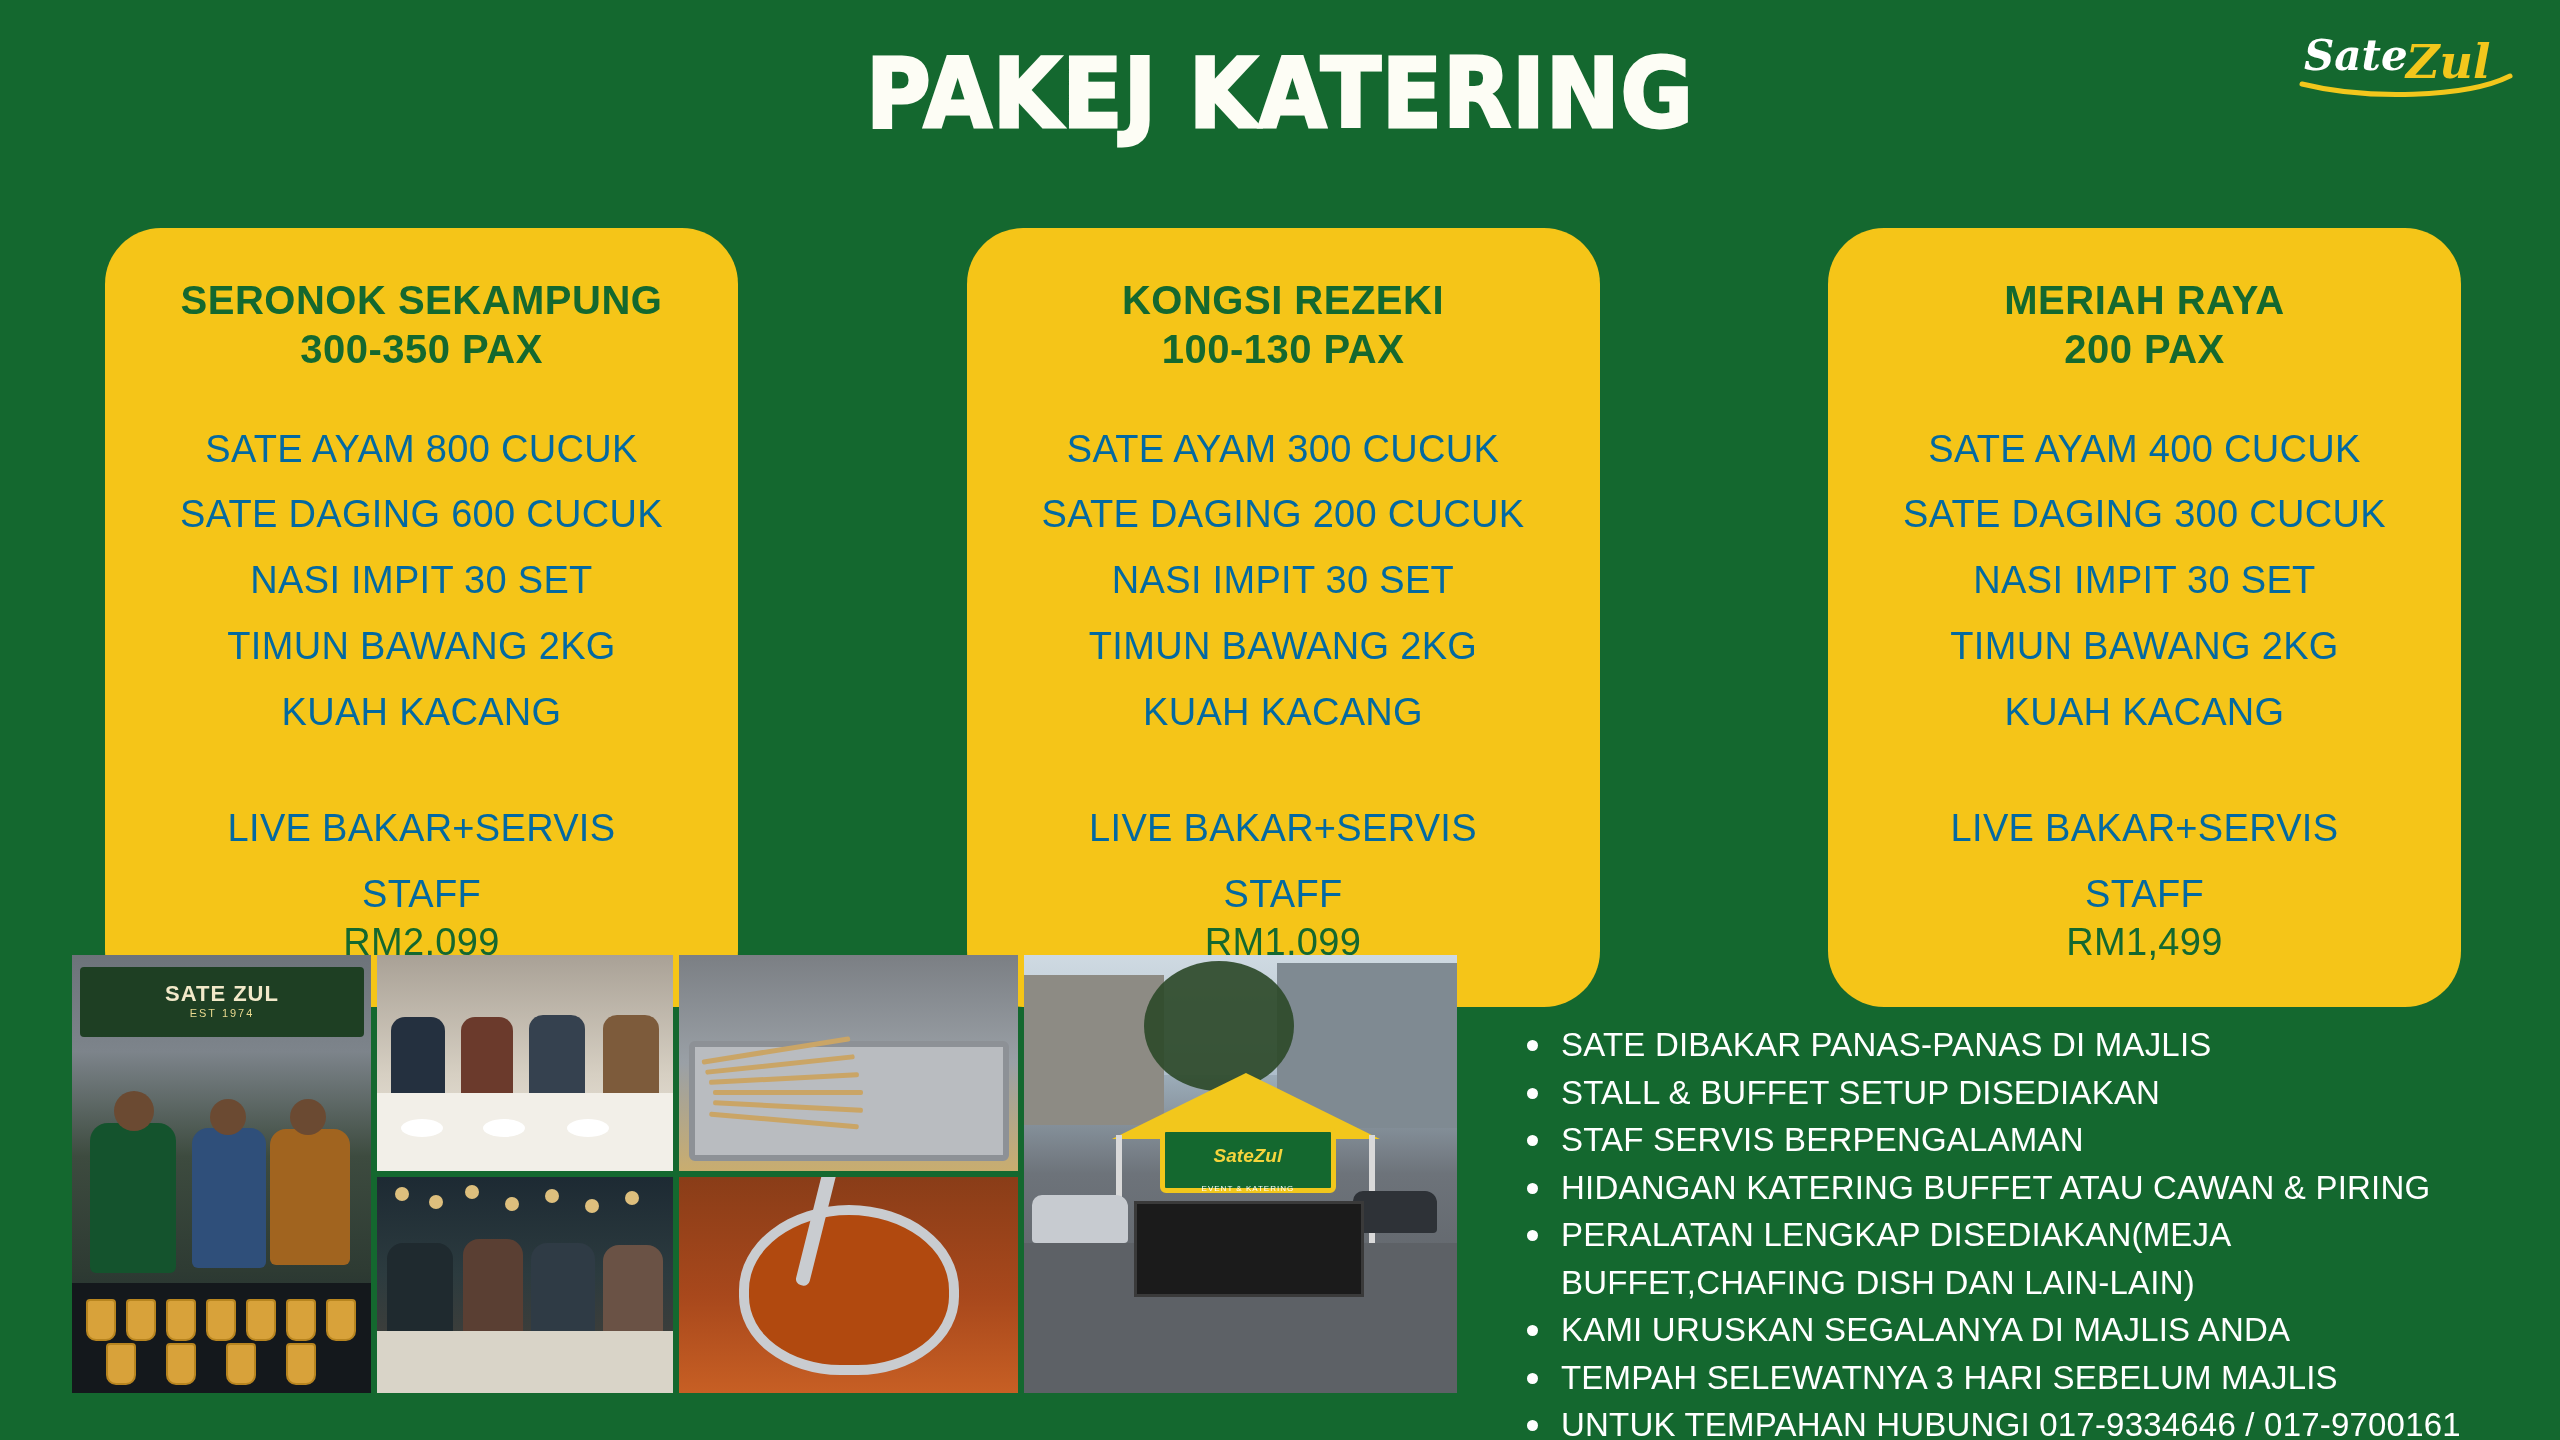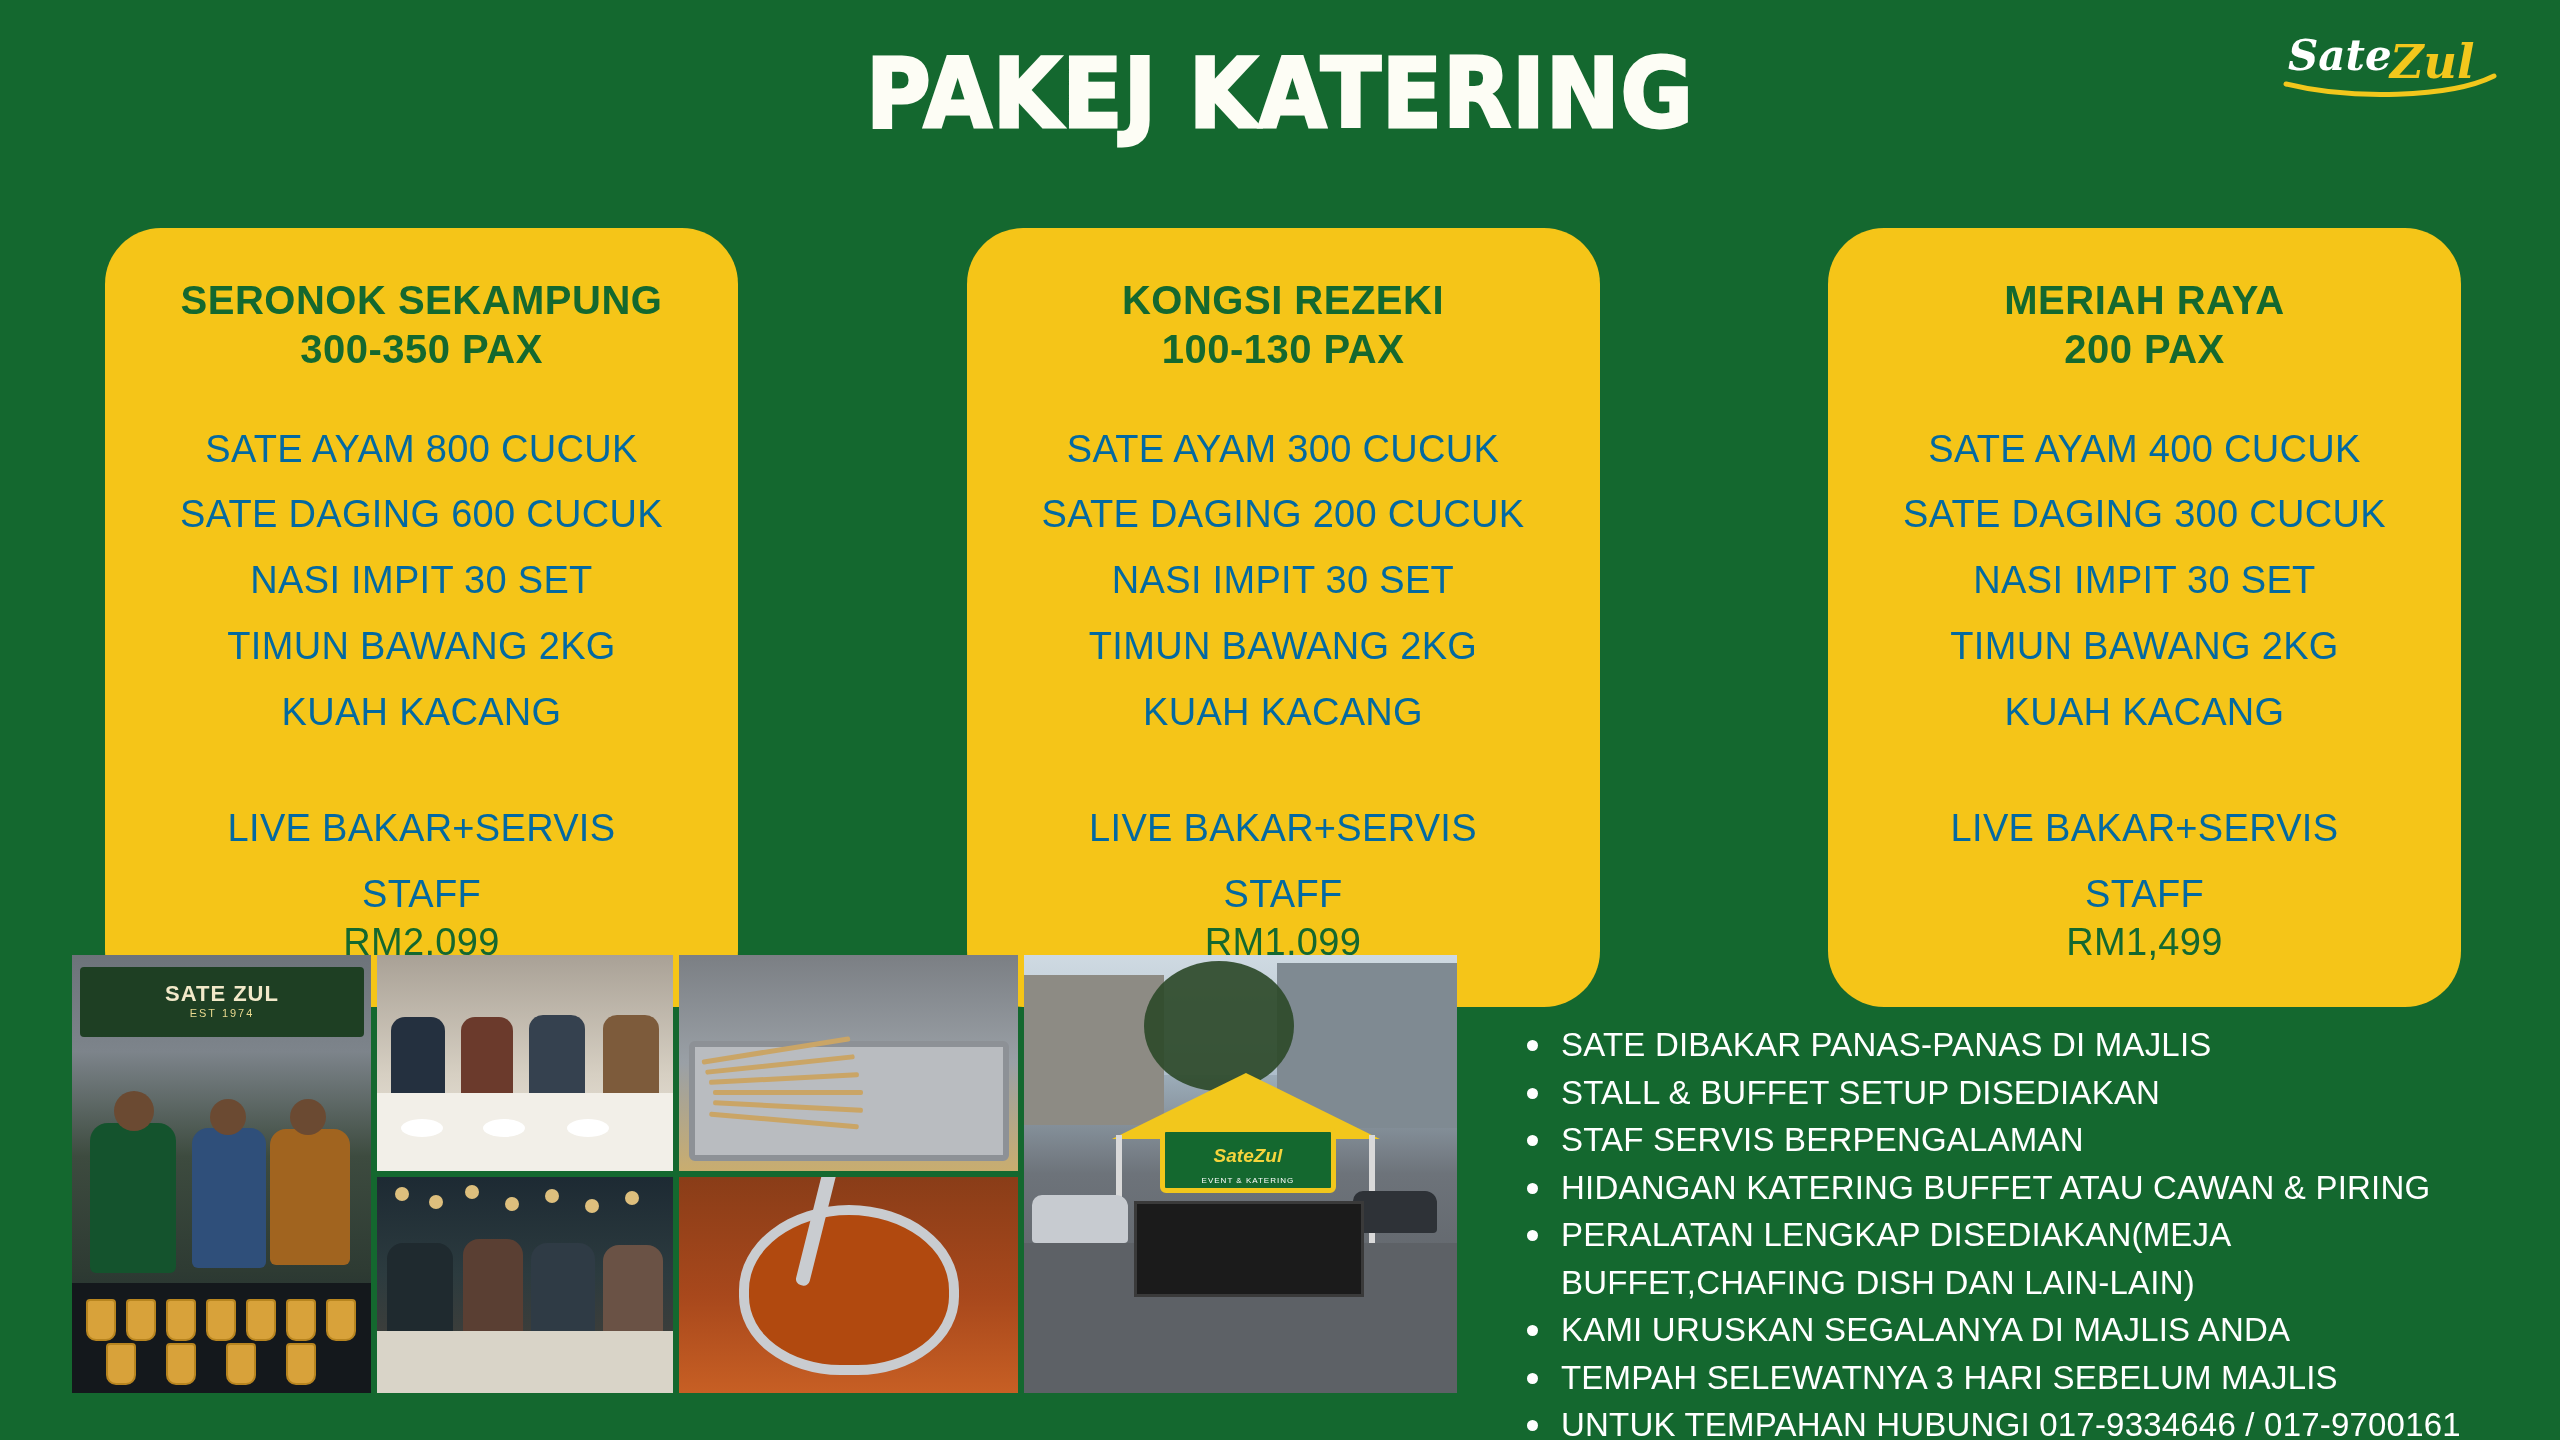--- a/index.html
+++ b/index.html
@@ -14,21 +14,21 @@
     position: relative;
     width: 2560px;
     height: 1440px;
     background: #14682f;
   }
 
   
   .logo {
     position: absolute;
     top: 18px;
-    right: 50px;
+    right: 34px;
     width: 230px;
     height: 95px;
     display: flex;
     align-items: flex-start;
     justify-content: center;
   }
   .logo svg { display: block; }
 
   
   .title {
@@ -156,21 +156,21 @@
   .p7 .sky { position:absolute; top:0; left:0; width:100%; height:120px; background:linear-gradient(#cfdae2,#aebecb);}
   .p7 .bldg { position:absolute; top:20px; left:0; width:140px; height:150px; background:#8d8b84;}
   .p7 .bldg2 { position:absolute; top:8px; right:0; width:180px; height:165px; background:#7f8a92;}
   .p7 .tree { position:absolute; top:6px; left:120px; width:150px; height:130px; background:#2e4a2a; border-radius:50%; opacity:.92;}
   .p7 .canopy { position:absolute; top:118px; left:88px; width:268px; height:66px; background:#f2c71c; clip-path: polygon(0% 100%, 50% 0%, 100% 100%); }
   .p7 .pole { position:absolute; top:180px; width:6px; height:150px; background:#d9d9d9;}
   .p7 .road { position:absolute; bottom:0; left:0; width:100%; height:150px; background:#5d6166;}
   .p7 .stall { position:absolute; bottom:96px; left:110px; width:230px; height:96px; background:#1b1b1b; border:3px solid #3a3a3a;}
   .p7 .sign { position:absolute; bottom:200px; left:136px; width:176px; height:66px; background:#14682f; border:5px solid #f2c71c; border-radius:6px;}
   .p7 .signTxt { position:absolute; bottom:226px; left:136px; width:176px; text-align:center; color:#f6d43c; font-size:19px; font-weight:bold; font-style:italic;}
-  .p7 .signSub { position:absolute; bottom:208px; left:136px; width:176px; text-align:center; color:#ffffff; font-size:8px; letter-spacing:1px;}
+  .p7 .signSub { position:absolute; bottom:200px; left:136px; width:176px; text-align:center; color:#ffffff; font-size:8px; letter-spacing:1px;}
   .p7 .car { position:absolute; bottom:150px; left:8px; width:96px; height:48px; background:#c7cbd0; border-radius:10px 12px 4px 4px;}
   .p7 .car2 { position:absolute; bottom:160px; right:20px; width:84px; height:42px; background:#2e3237; border-radius:10px 12px 4px 4px;}
 
   
   .bullets {
     margin-left: 60px;
     padding-top: 66px;
     color: #ffffff;
     flex: 1;
   }

